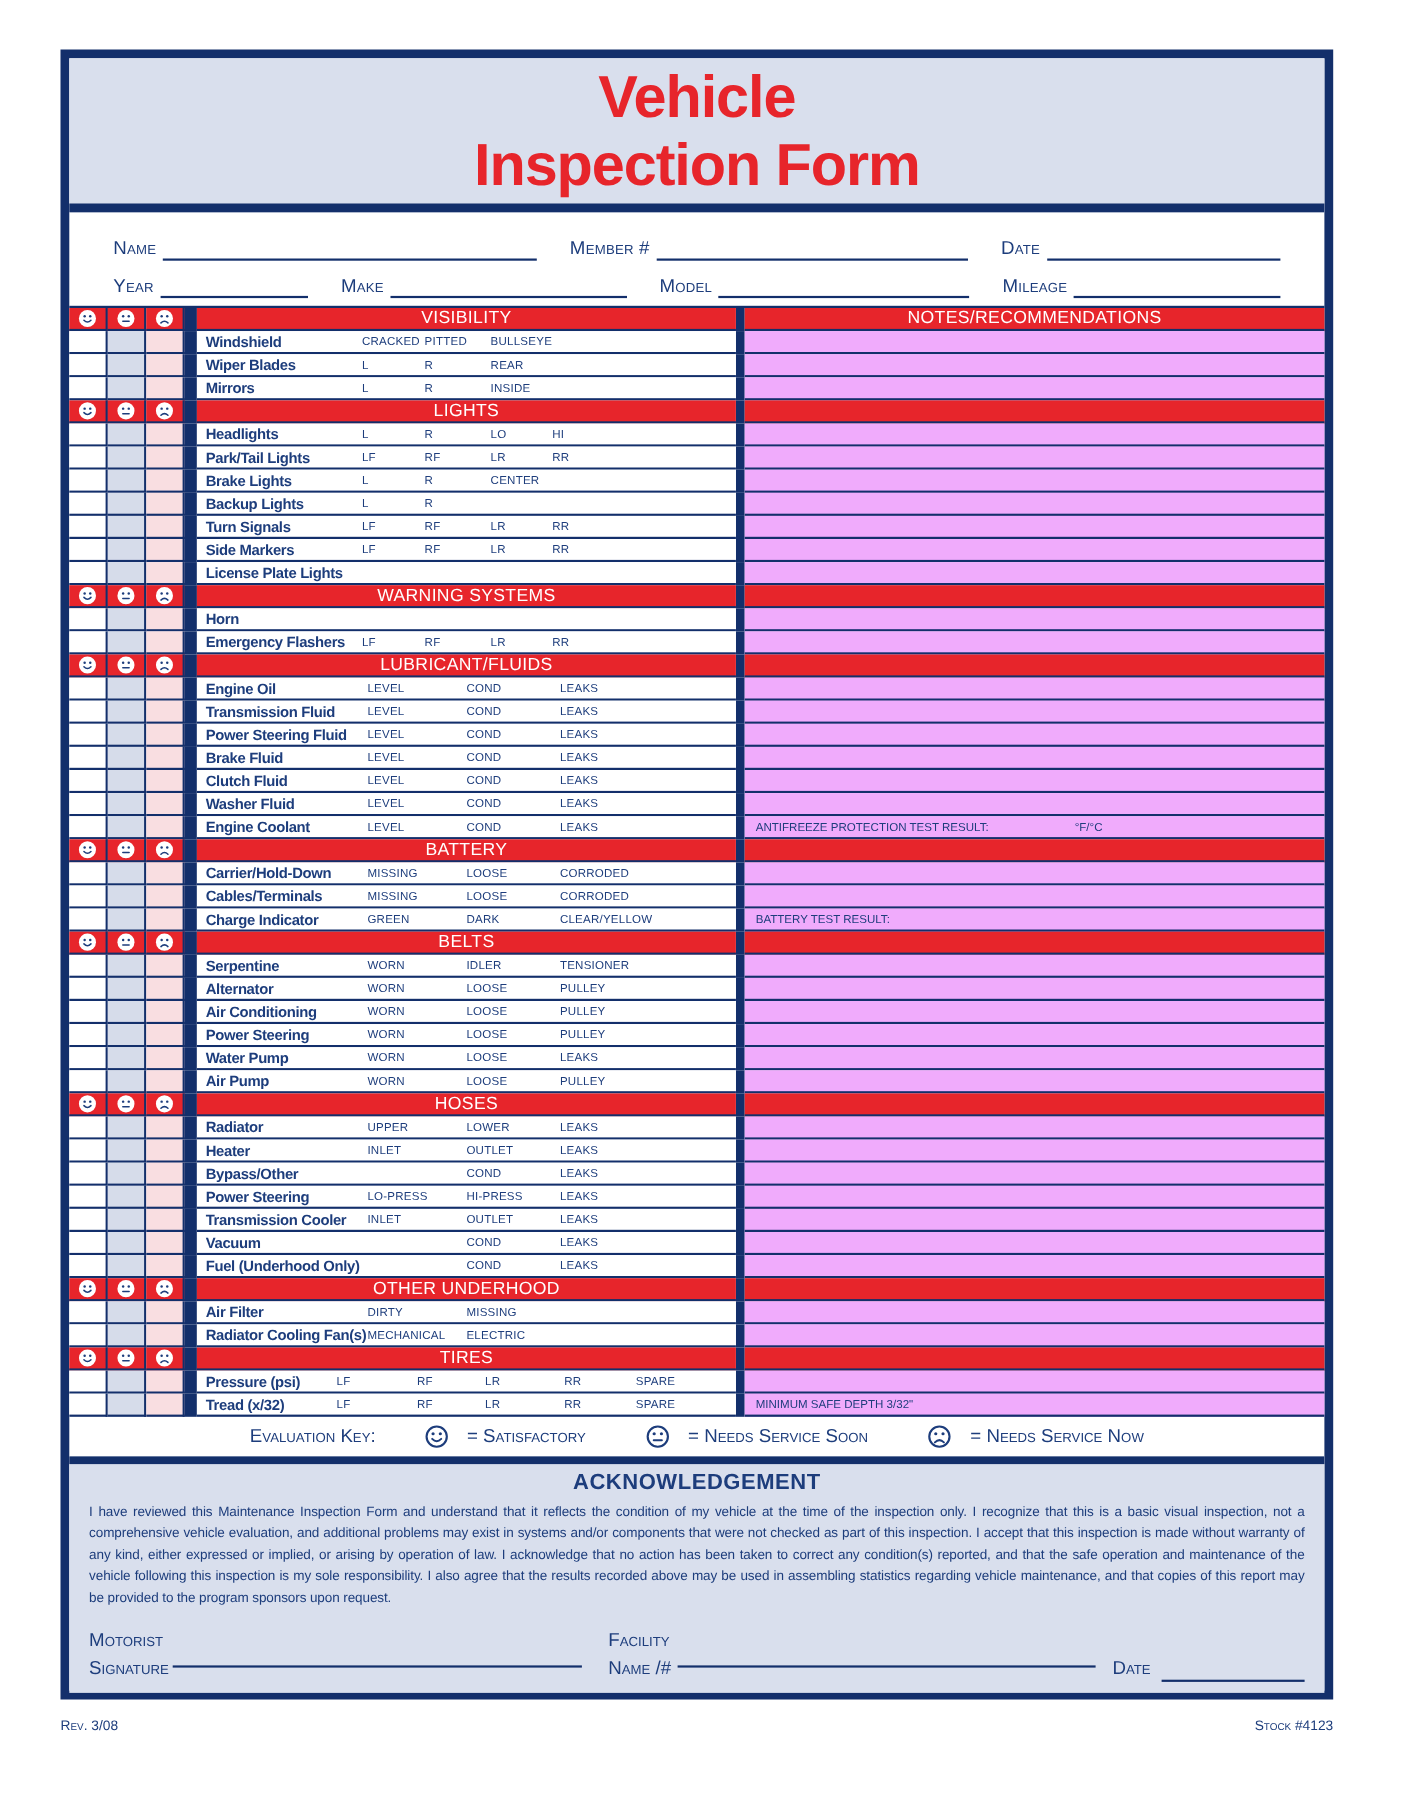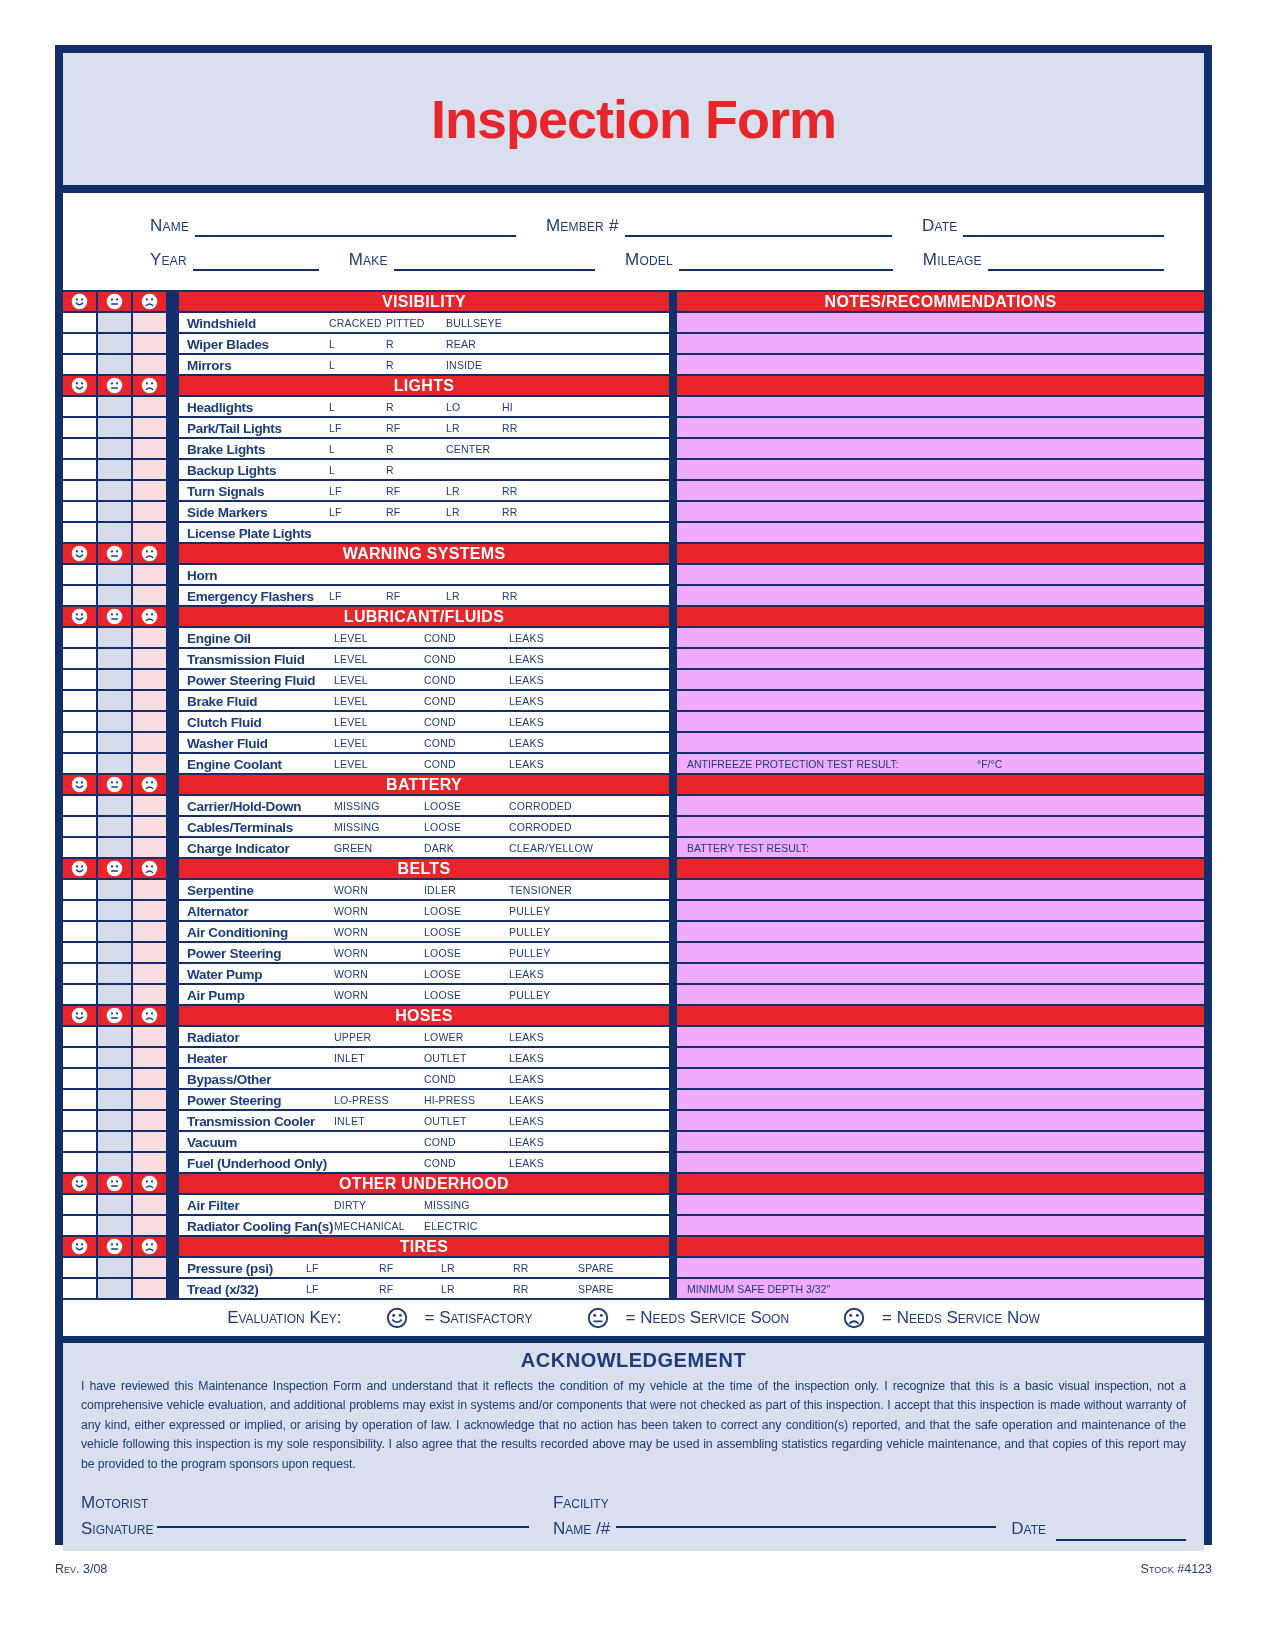--- a/index.html
+++ b/index.html
@@ -12,37 +12,37 @@
   }
 
   
   .title-panel {
     height:140px; background:#d9dfed; border-bottom:8px solid #132f6b;
     display:flex; align-items:center; justify-content:center;
   }
   .title { text-align:center; color:#e7252b; font-weight:bold; font-size:54px; line-height:62px; letter-spacing:-1px; }
 
   
-  .info-area { height:97px; padding:10px 40px 0 40px; color:#1d3d7c;margin-left:47px; }
+  .info-area { height:85px; padding:10px 40px 0 40px; color:#1d3d7c; }
   .info-row { display:flex; align-items:flex-end; height:34px; }
   .flabel { font-variant:small-caps; font-size:17px; letter-spacing:0.2px; white-space:nowrap; padding-bottom:1px; }
   .fline { border-bottom:2px solid #132f6b; height:20px; margin:0 30px 0 6px; }
   .fline:last-child { margin-right:0; }
   .g22{flex-grow:2.4;} .g19{flex-grow:2.0;} .g13{flex-grow:1.5;}
   .g09{flex-grow:1.0;} .g15{flex-grow:1.6;} .g16{flex-grow:1.7;} .g12{flex-grow:1.4;}
 
   
   .insp-table { border-top:2px solid #132f6b; }
   .trow { display:grid; grid-template-columns:35px 35px 35px 11px 490px 8px 1fr; height:21px; }
   .cell { border-bottom:2px solid #132f6b; position:relative; }
   .s1,.s2,.s3 { border-right:2px solid #132f6b; }
   .s1 { background:#fff; } .s2 { background:#d6dcea; } .s3 { background:#f9dee1; }
   .vdiv { background:#132f6b; }
   .cell.red { background:#e7252b !important; display:flex; align-items:center; justify-content:center; }
-  .sec-title, .noteshead { color:#fff; font-weight:bold; font-size:16px; letter-spacing:0.3px; }
+  .sec-title, .noteshead { color:#fff; font-weight:normal; font-size:16px; letter-spacing:0.3px; }
   .content { background:#fff; }
   .ilabel {
     position:absolute; left:8px; top:50%; transform:translateY(-50%);
     color:#1d3d7c; font-weight:bold; font-size:13.5px; letter-spacing:-0.3px; white-space:nowrap;
   }
   .sub {
     position:absolute; top:50%; transform:translateY(-50%);
     color:#1d3d7c; font-size:10.5px; letter-spacing:0.2px; white-space:nowrap;
   }
   .notes { background:#f0abfc; }
@@ -79,20 +79,21 @@
   }
 </style>
 </head>
 <body>
 
 <div class="page">
   <div class="frame">
 
     <div class="title-panel">
       <div class="title">
+        <div>Vehicle</div>
         <div>Inspection Form</div>
       </div>
     </div>
 
     <div class="info-area">
       <div class="info-row">
         <span class="flabel">Name</span>
         <span class="fline g22"></span>
         <span class="flabel">Member #</span>
         <span class="fline g19"></span>

